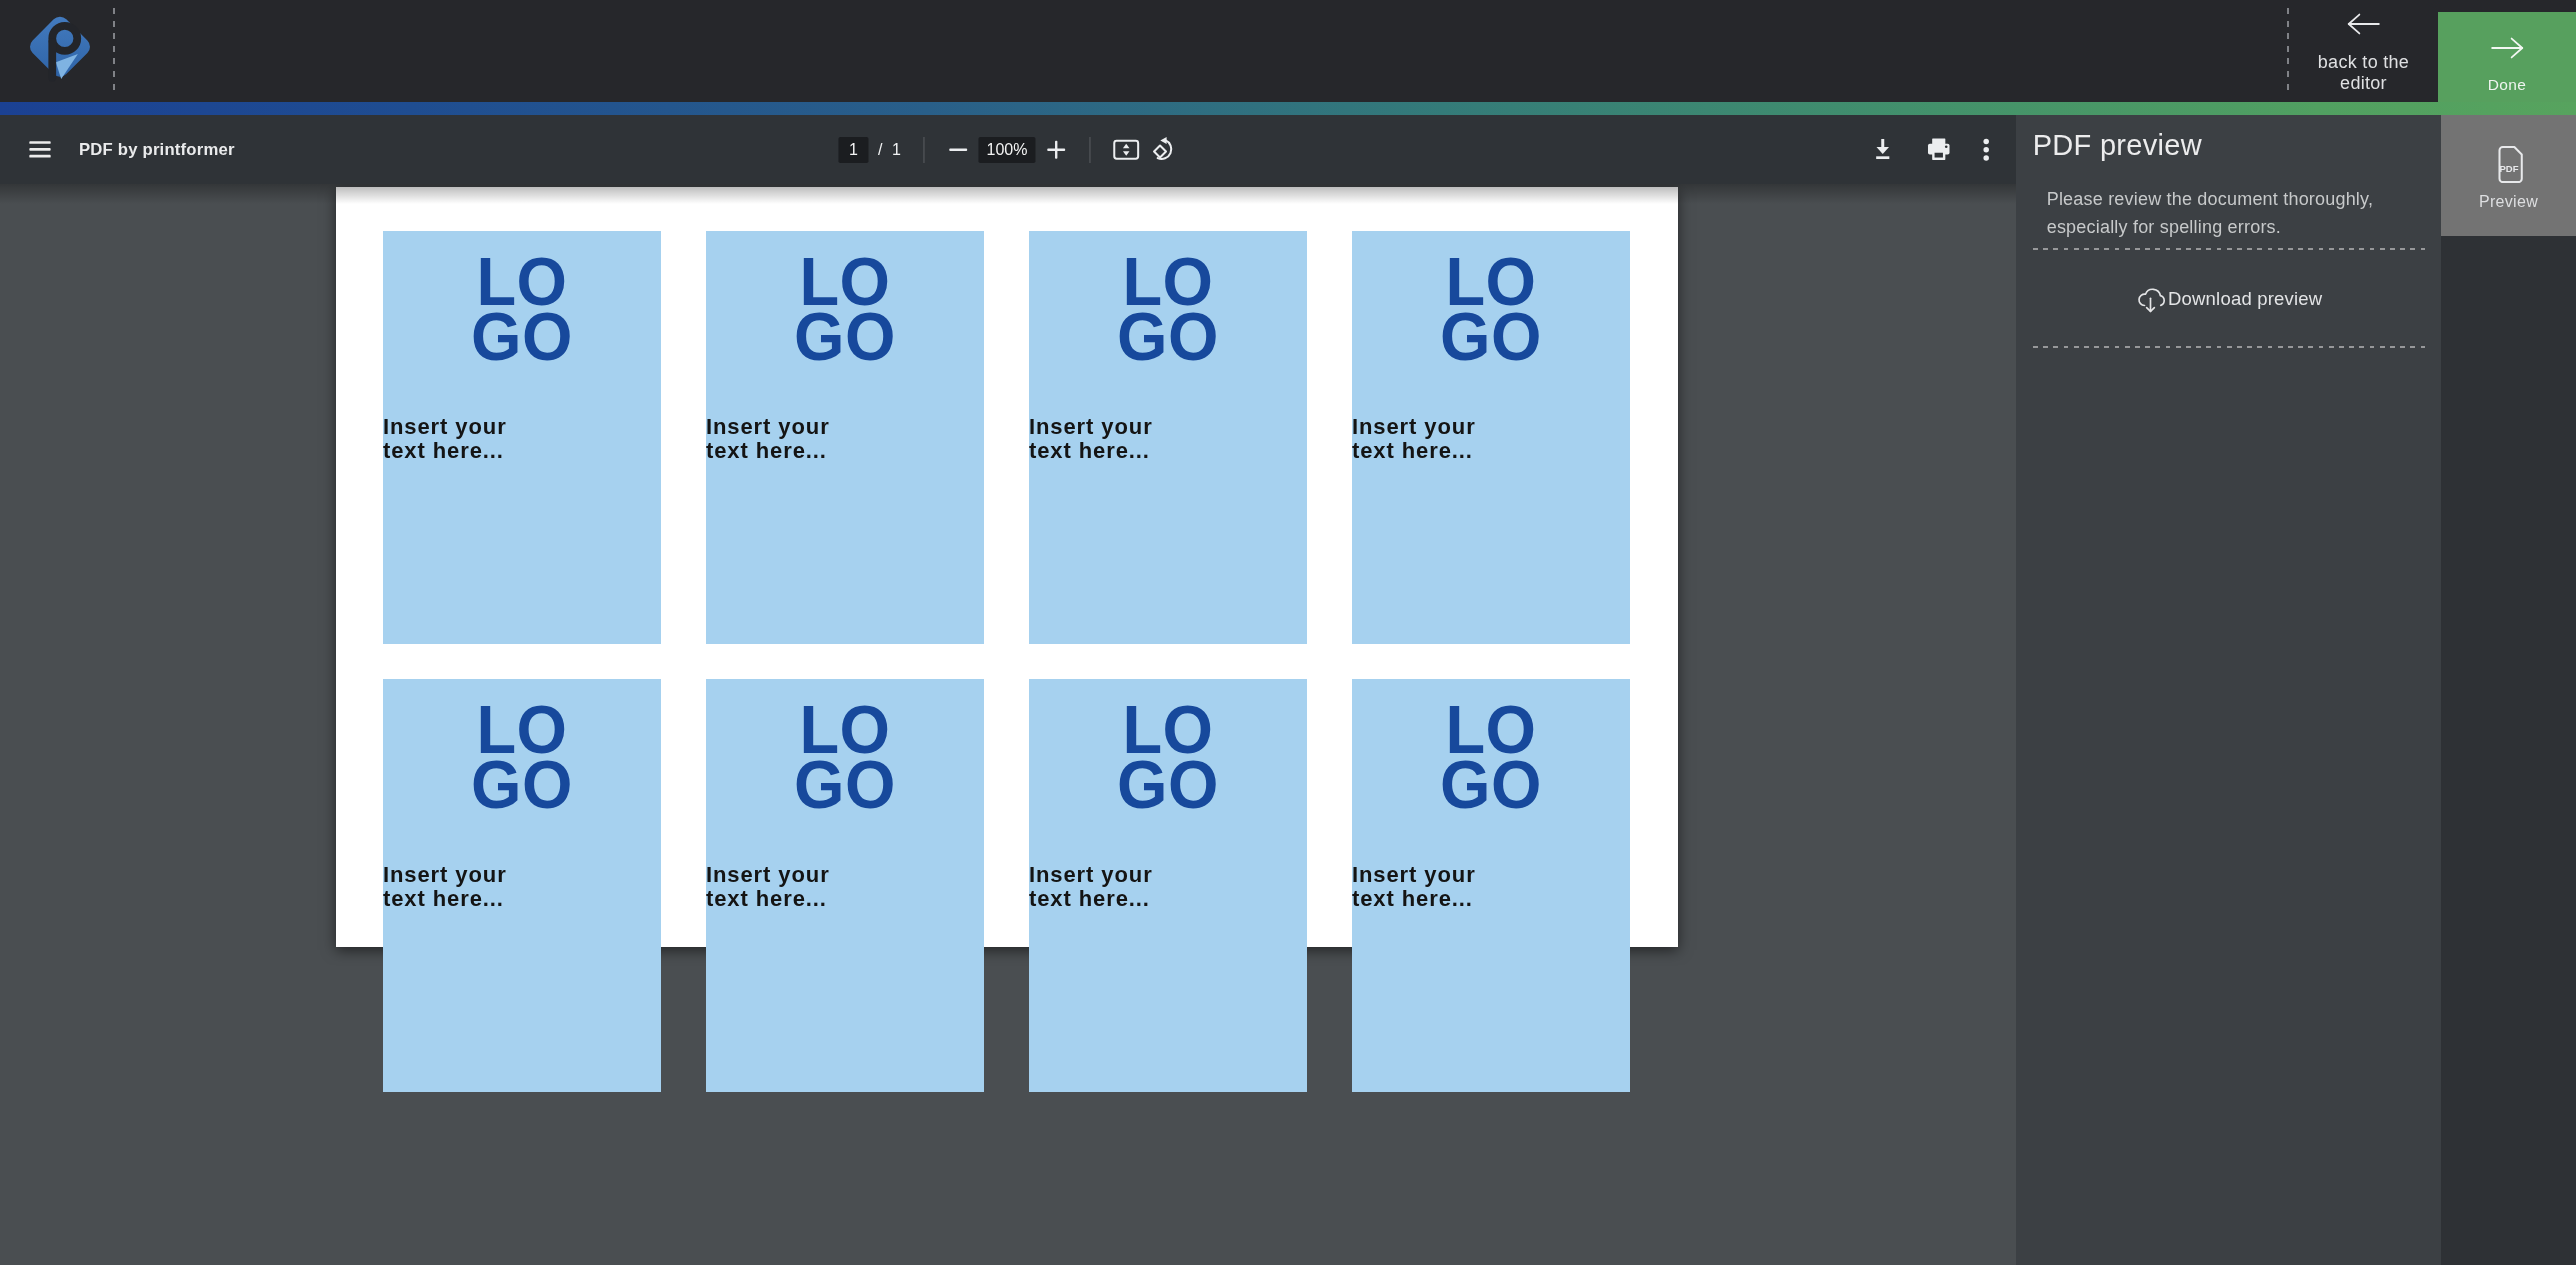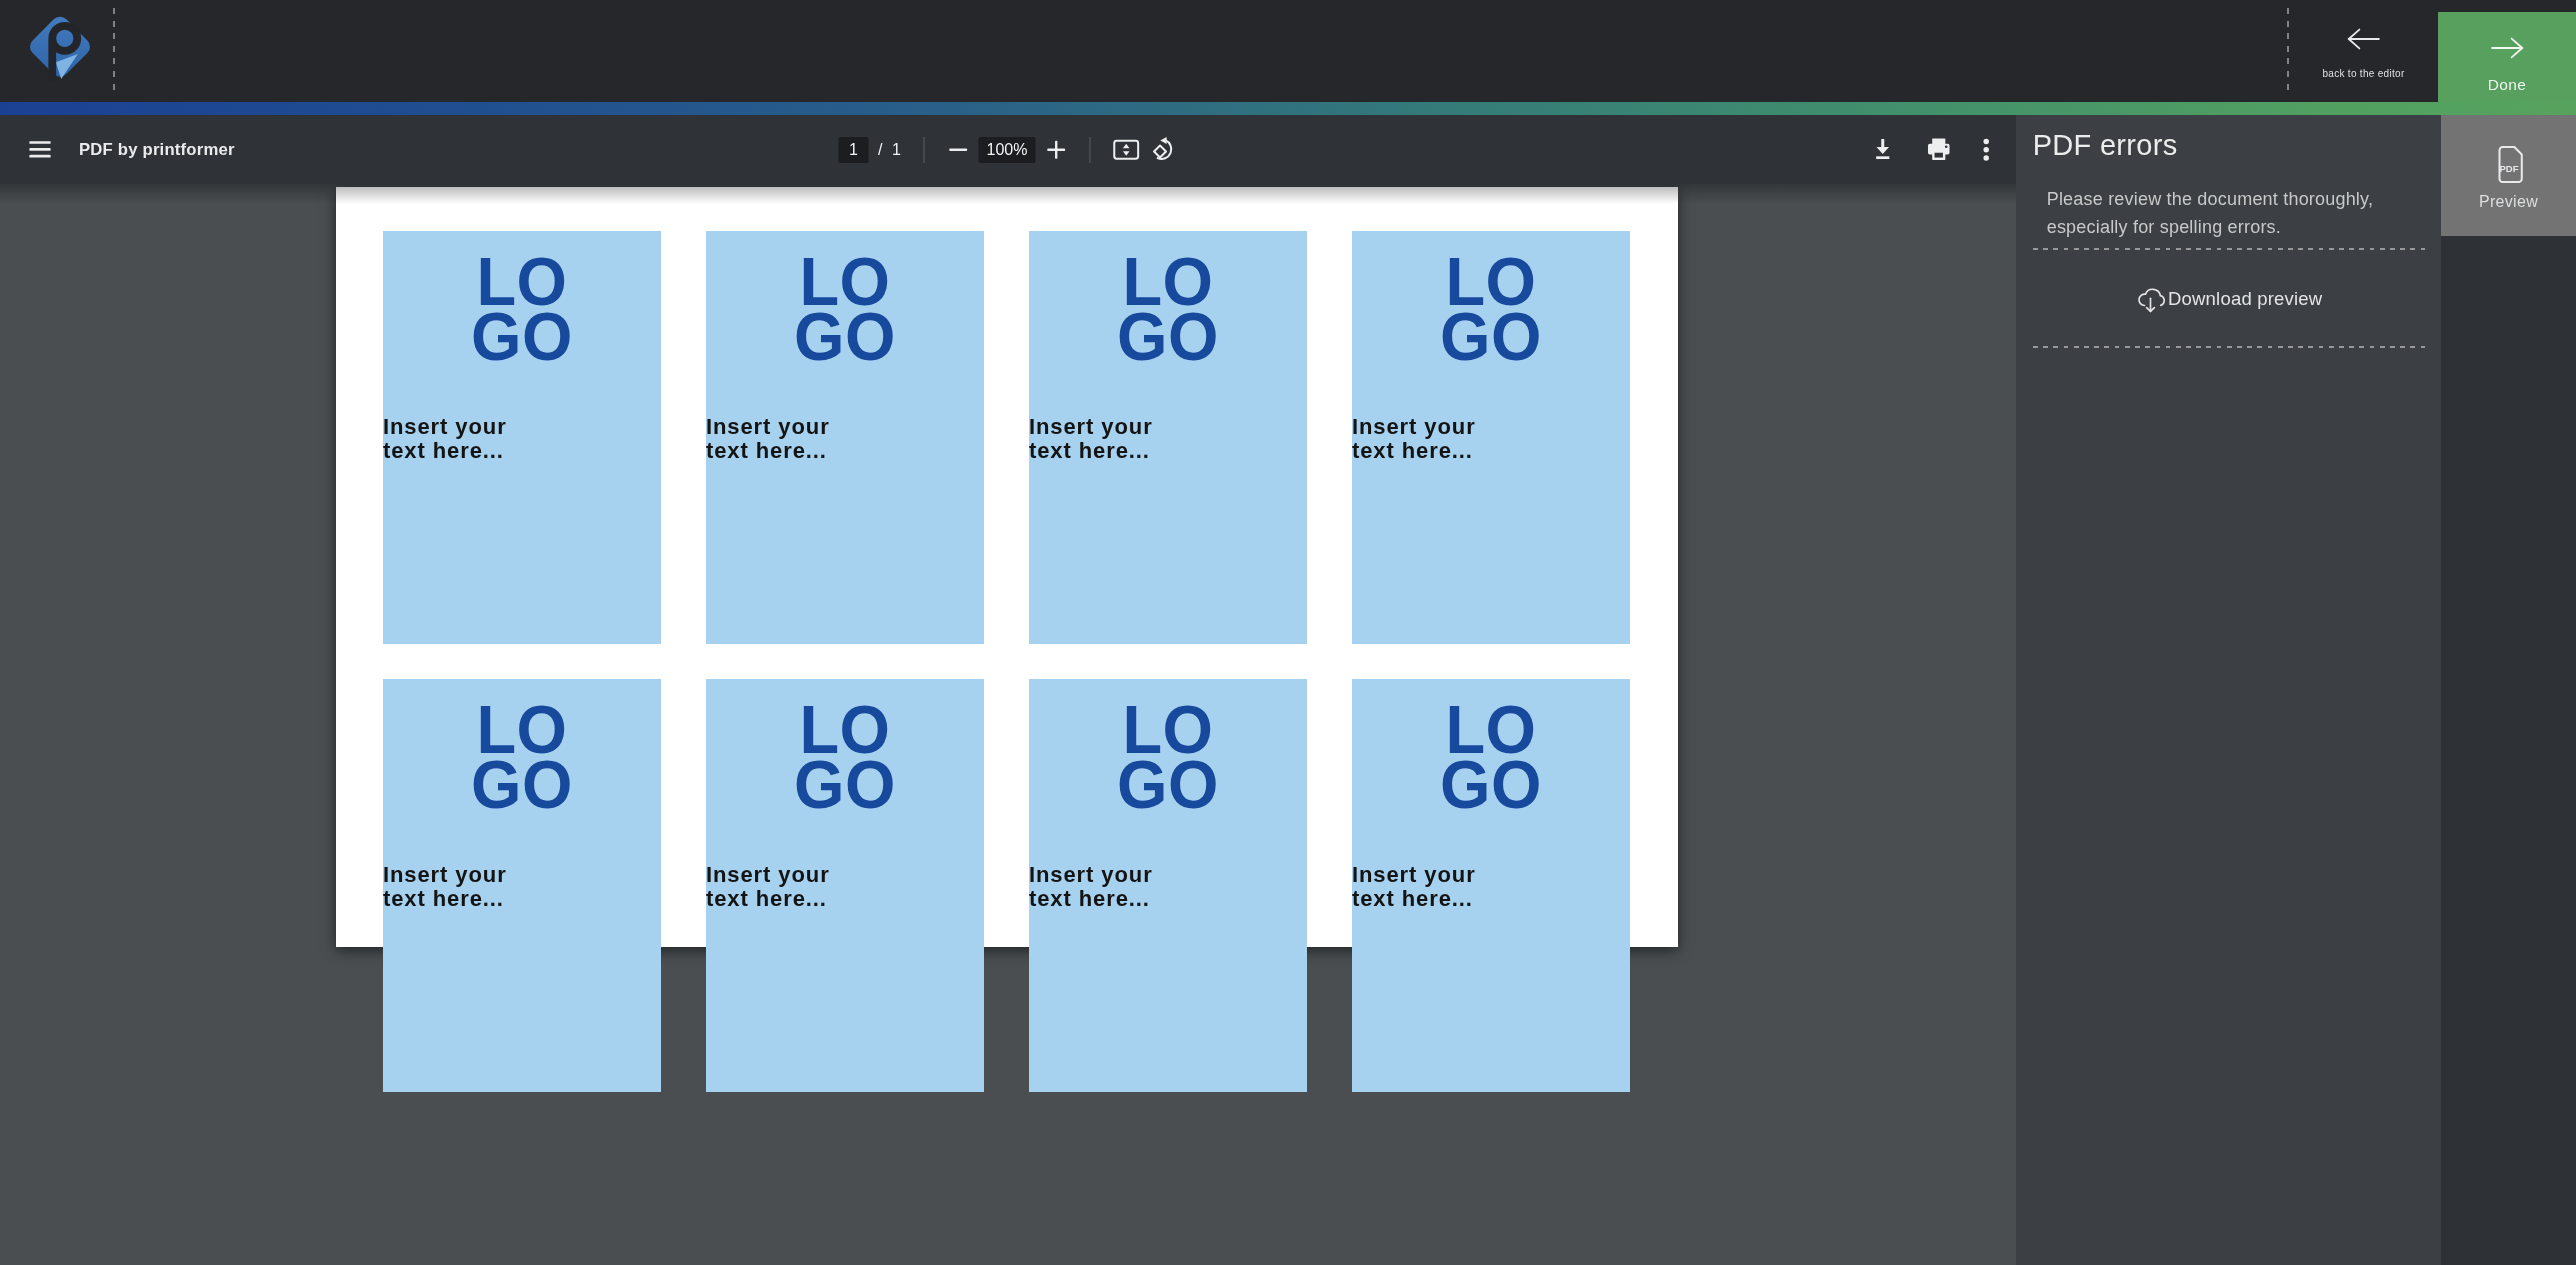--- a/index.html
+++ b/index.html
@@ -7,21 +7,21 @@
   *{box-sizing:border-box;font-family:"Liberation Sans",sans-serif;}
   .app{position:relative;width:2576px;height:1265px;overflow:hidden;background:#26272b;}
 
   
   .topbar{position:absolute;left:0;top:0;width:2576px;height:102px;background:#26272b;}
   .logo{position:absolute;left:23px;top:10.8px;width:74px;height:81px;cursor:pointer;}
   .dash-v{position:absolute;top:8.4px;width:1.8px;height:85px;
     background:repeating-linear-gradient(to bottom,#808287 0 6px,transparent 6px 12.6px);}
   .btn-back{position:absolute;left:2289px;top:0;width:149px;height:102px;background:#26272b;border:none;
     display:flex;flex-direction:column;align-items:center;justify-content:center;gap:15.5px;cursor:pointer;padding-top:3.6px;}
-  .btn-back .lbl{font-size:10px;color:#dfe0e2;letter-spacing:0.3px;font-weight:400;}
+  .btn-back .lbl{font-size:18px;color:#dfe0e2;letter-spacing:0.3px;font-weight:400;}
   .btn-done{position:absolute;left:2438px;top:12px;width:138px;height:102px;background:#57a05e;border:none;
     display:flex;flex-direction:column;align-items:center;justify-content:center;gap:15.5px;cursor:pointer;padding-top:3.6px;}
   .btn-done .lbl{font-size:15.5px;color:#eef4ef;letter-spacing:0.3px;font-weight:400;}
 
   
   .grad-bar{position:absolute;left:0;top:102px;width:2576px;height:13px;
     background:linear-gradient(90deg,#1b4193 0%,#1f4d91 16%,#295f89 36%,#347b79 56%,#42906c 74%,#51a061 90%,#57a35e 100%);}
 
   
   .pdf-toolbar{position:absolute;left:0;top:115px;width:2016px;height:69px;background:#2f3337;color:#eceef0;text-align:center;}
@@ -285,21 +285,21 @@
               <div>Insert your</div>
               <div>text here...</div>
             </div>
         </div>
 
       </div>
     </div>
   </div>
 
   <aside class="sidebar">
-    <h1 class="sb-title" style="margin:0">PDF errors</h1>
+    <h1 class="sb-title" style="margin:0">PDF preview</h1>
     <p class="sb-sub" style="margin:14px">Please review the document thoroughly, especially for spelling errors.</p>
     <div class="dot-h dot-1"></div>
     <button class="dl-btn">
       <span>
         <svg width="31" height="31" viewBox="0 0 52 52" fill="none" stroke="#e3e4e6" stroke-width="2.8" stroke-linecap="round" stroke-linejoin="round">
           <path d="M16 36 a 9.5 9.5 0 1 1 1.6-18.9 A 13 13 0 0 1 42.5 19.5 a 8.5 8.5 0 0 1 0.7 16.3"></path>
           <path d="M26 24 V 46"></path>
           <path d="M19.5 39.5 L 26 46 L 32.5 39.5"></path>
         </svg>
       </span>

